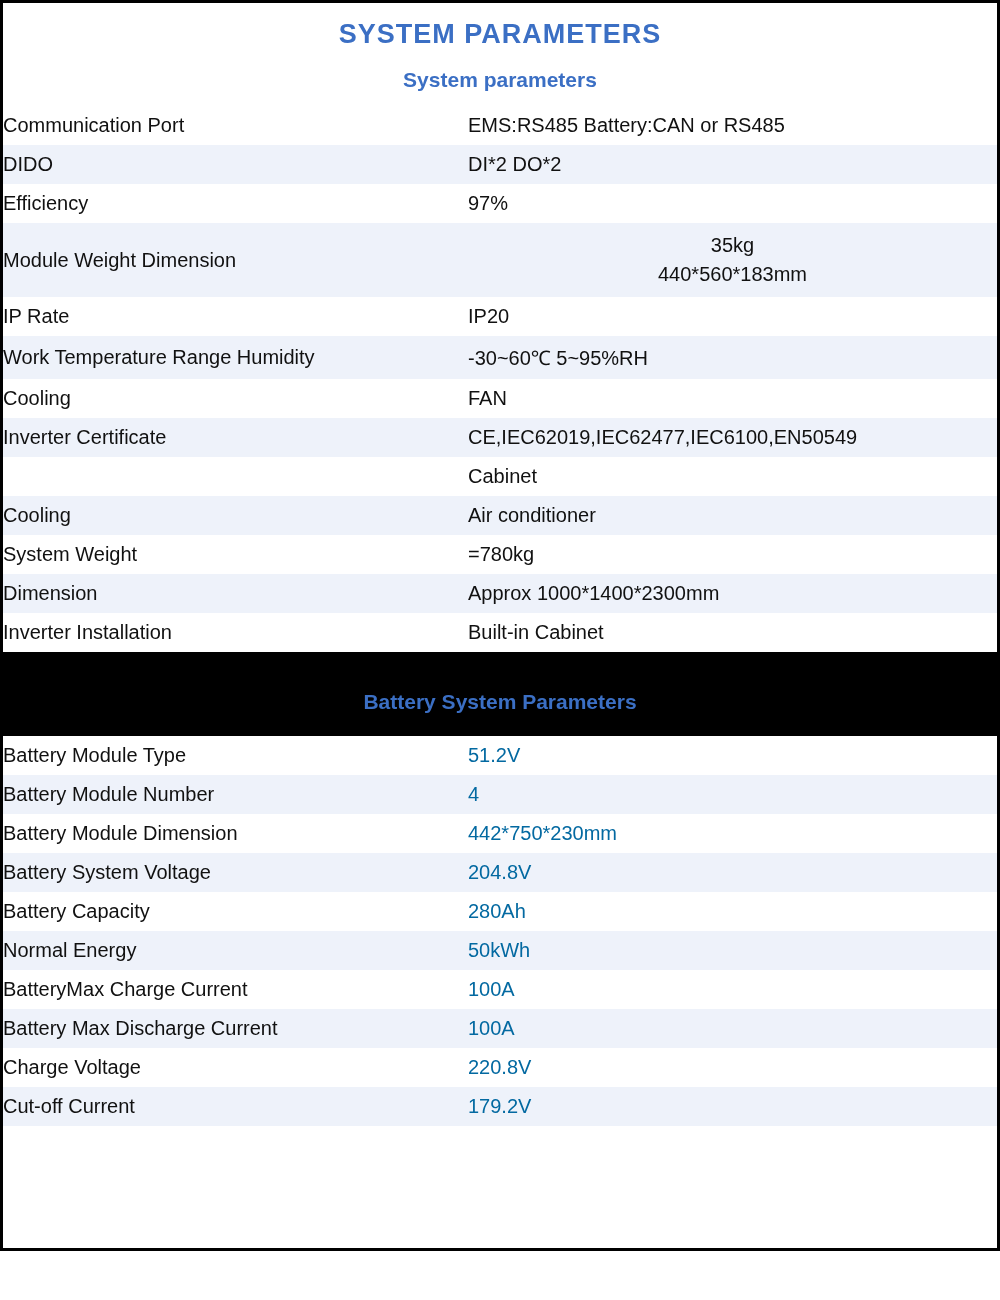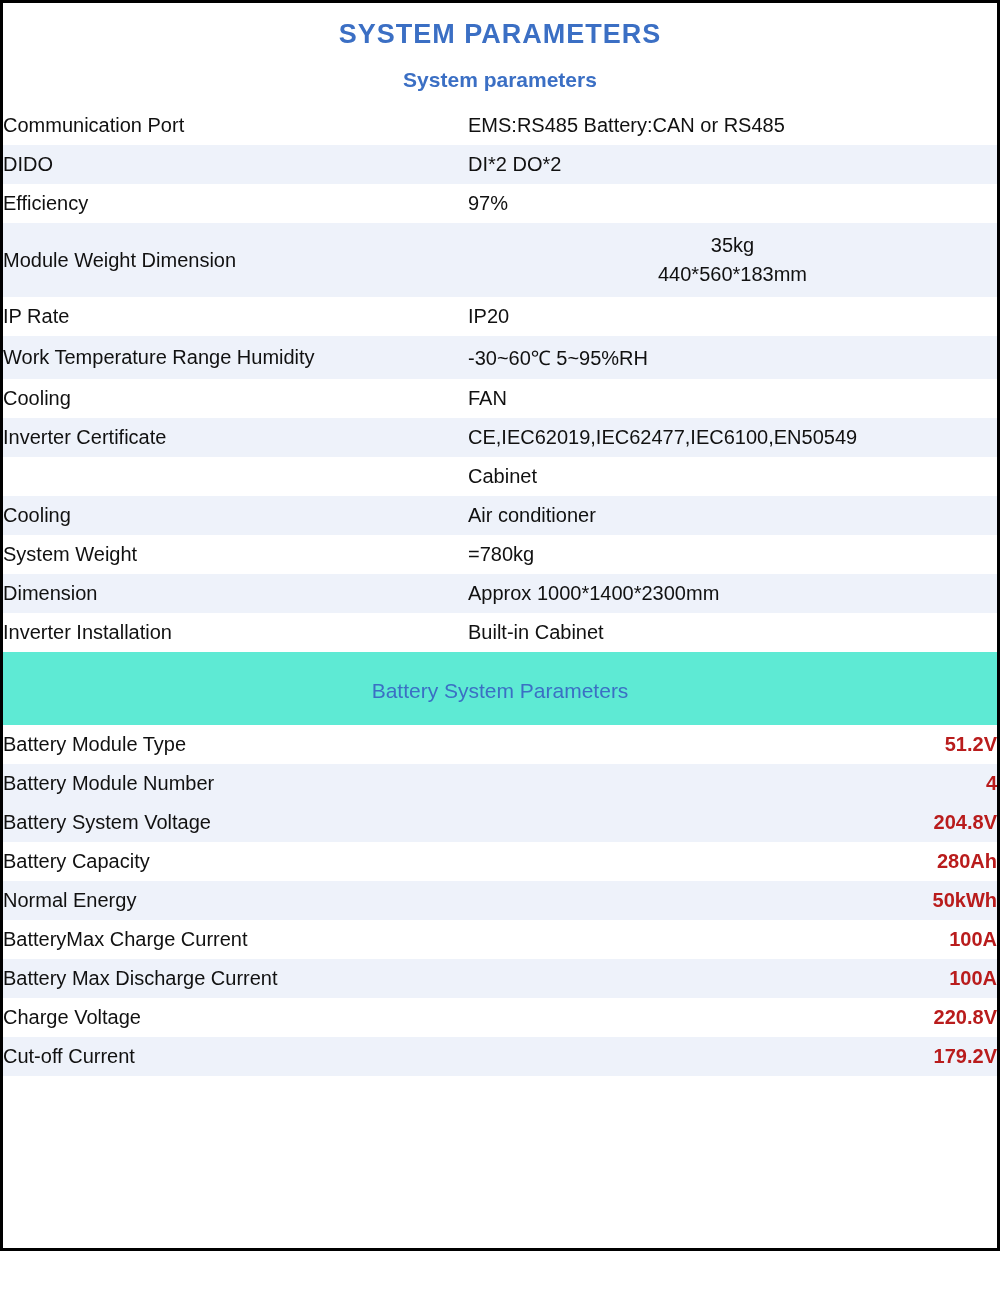--- a/index.html
+++ b/index.html
@@ -36,24 +36,24 @@
     text-align: center;
     color: #3b6fc4;
     font-weight: bold;
     font-size: 21px;
     padding: 6px 0 14px 0;
     background: #ffffff;
   }
   .section-band {
     text-align: center;
     color: #3b6fc4;
-    font-weight: normal;
+    font-weight: bold;
     font-size: 21px;
-    background: #5eead4;
-    padding: 27px 0 22px 0;
+    background: #000000;
+    padding: 38px 0 22px 0;
   }
   table.params {
     width: 100%;
     border-collapse: collapse;
     table-layout: fixed;
   }
   table.params td {
     font-size: 20px;
     padding: 8px 0 8px 0;
     vertical-align: middle;
@@ -65,23 +65,22 @@
   td.label {
     padding-left: 10px;
     width: 465px;
     color: #111111;
   }
   td.value {
     padding-left: 10px;
     color: #111111;
   }
   td.value-center {
-    text-align: right;
-    color: #b91c1c;
-    font-weight: bold;
+    text-align: left;
+    color: #0369a1;
   }
   .val-line { display: block; line-height: 1.45; text-align: center; }
   .cabinet-row td {
     padding-top: 9px;
     padding-bottom: 9px;
   }
   .batt-label { padding-left: 10px; }
   .spacer-fill { flex: 1 1 auto; background: #ffffff; }
 </style>
 </head>
@@ -159,20 +158,24 @@
   <table class="params">
     <tbody>
       <tr class="row-white">
         <td class="label batt-label">Battery Module Type</td>
         <td class="value-center">51.2V</td>
       </tr>
       <tr class="row-tint">
         <td class="label batt-label">Battery Module Number</td>
         <td class="value-center">4</td>
       </tr>
+      <tr class="row-white">
+        <td class="label batt-label">Battery Module Dimension</td>
+        <td class="value-center">442*750*230mm</td>
+      </tr>
       <tr class="row-tint">
         <td class="label batt-label">Battery System Voltage</td>
         <td class="value-center">204.8V</td>
       </tr>
       <tr class="row-white">
         <td class="label batt-label">Battery Capacity</td>
         <td class="value-center">280Ah</td>
       </tr>
       <tr class="row-tint">
         <td class="label batt-label">Normal Energy</td>

